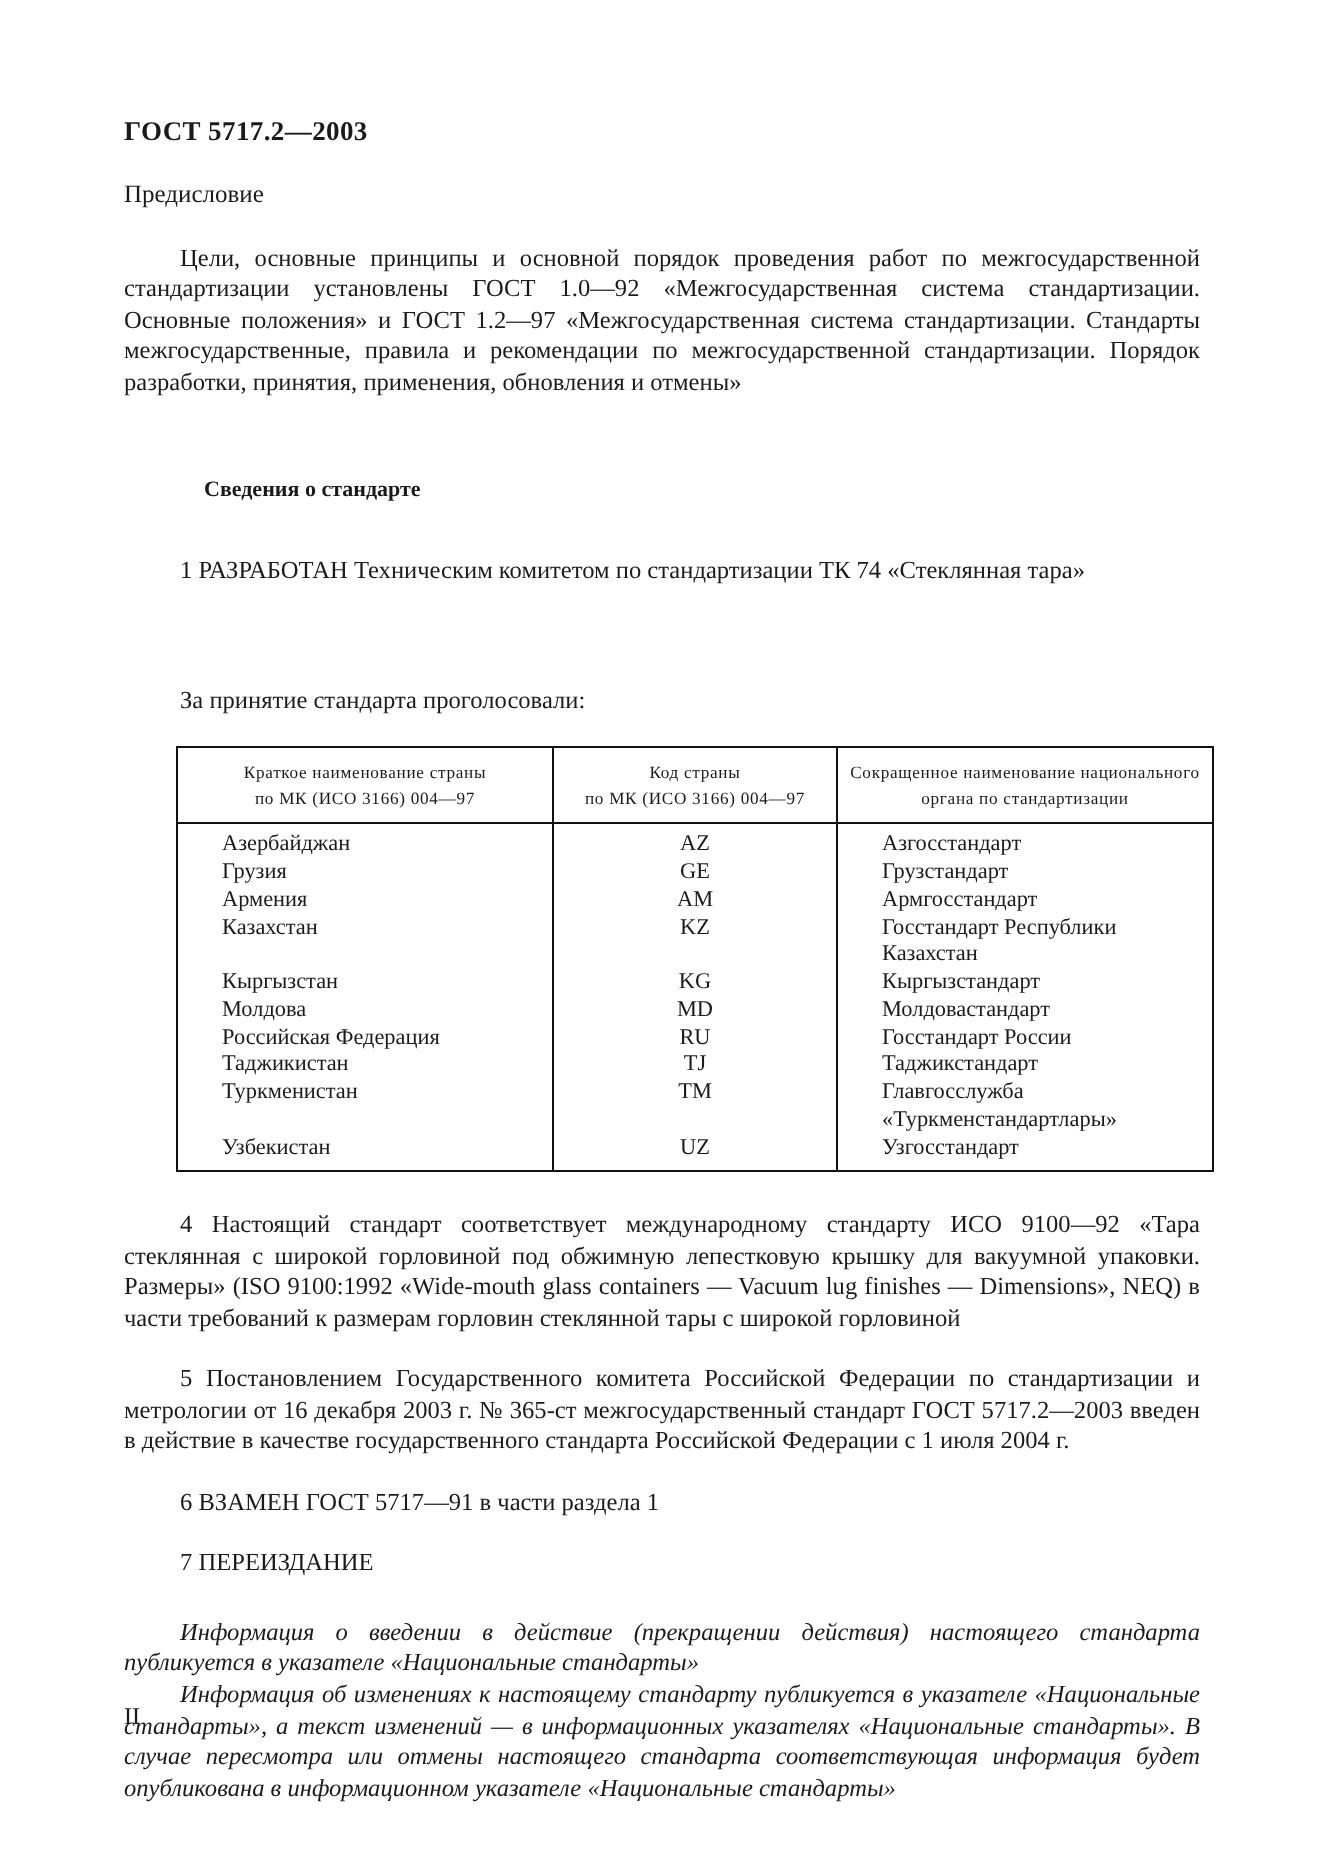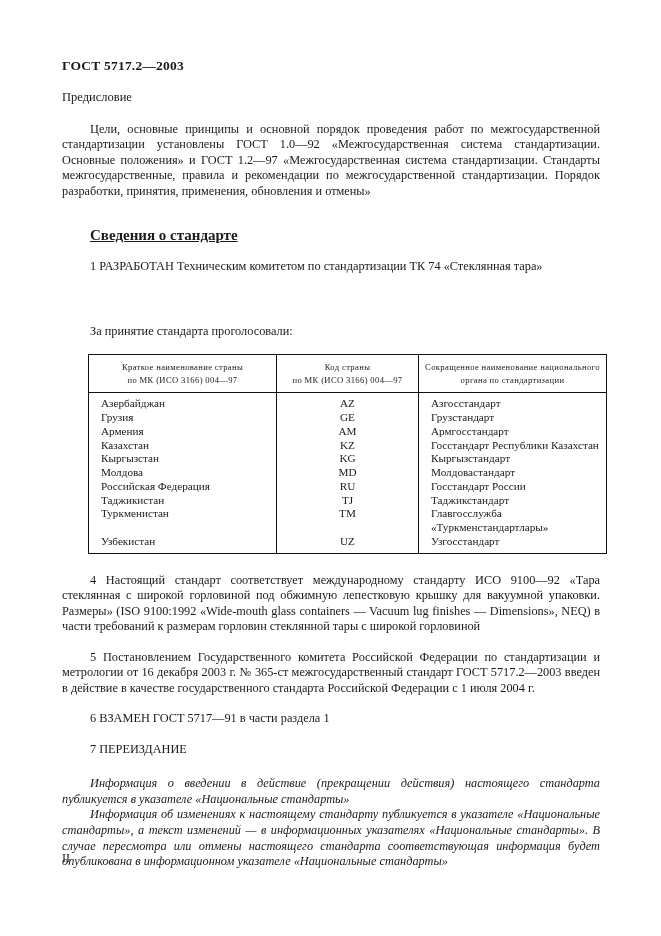--- a/index.html
+++ b/index.html
@@ -49,24 +49,23 @@
     text-indent: 28px;
     hyphens: manual;
   }
   .gap-m { height: 15px; }
   .gap-l { height: 19px; }
   .gap-xl { height: 28px; }
   .gap-xxl { height: 44px; }
 
   .bold-lead {
     font-weight: bold;
-    font-size: 15px;
-    text-indent: 28px;
-    margin: 0;
-    text-decoration: underline;
+    font-size: 11px;
+    text-indent: 28px;
+    margin: 12px;
   }
   .item {
     font-size: 12.3px;
     line-height: 1.26;
     text-indent: 28px;
     margin: 0;
     text-align: justify;
   }
   .italic-block p {
     font-style: italic;
@@ -93,21 +92,21 @@
     letter-spacing: 0.35px;
     padding: 6px 4px 6px 4px;
     border-right: 1.6px solid #111;
     border-bottom: 1.6px solid #111;
     vertical-align: middle;
   }
   .vote-table th:last-child { border-right: none; }
   .vote-table td {
     font-size: 11.2px;
     line-height: 1.23;
-    padding: 0 0 0 12px;
+    padding: 0 0 0 22px;
     border-right: 1.6px solid #111;
     vertical-align: top;
   }
   .vote-table td:last-child { border-right: none; }
   .vote-table tbody tr:first-child td { padding-top: 4px; }
   .vote-table tbody tr:last-child td { padding-bottom: 4px; }
   .col-code { text-align: center; padding-left: 0 !important; }
   .c1 { width: 179px; }
   .c2 { width: 133px; }
   .c3 { width: 179px; }

